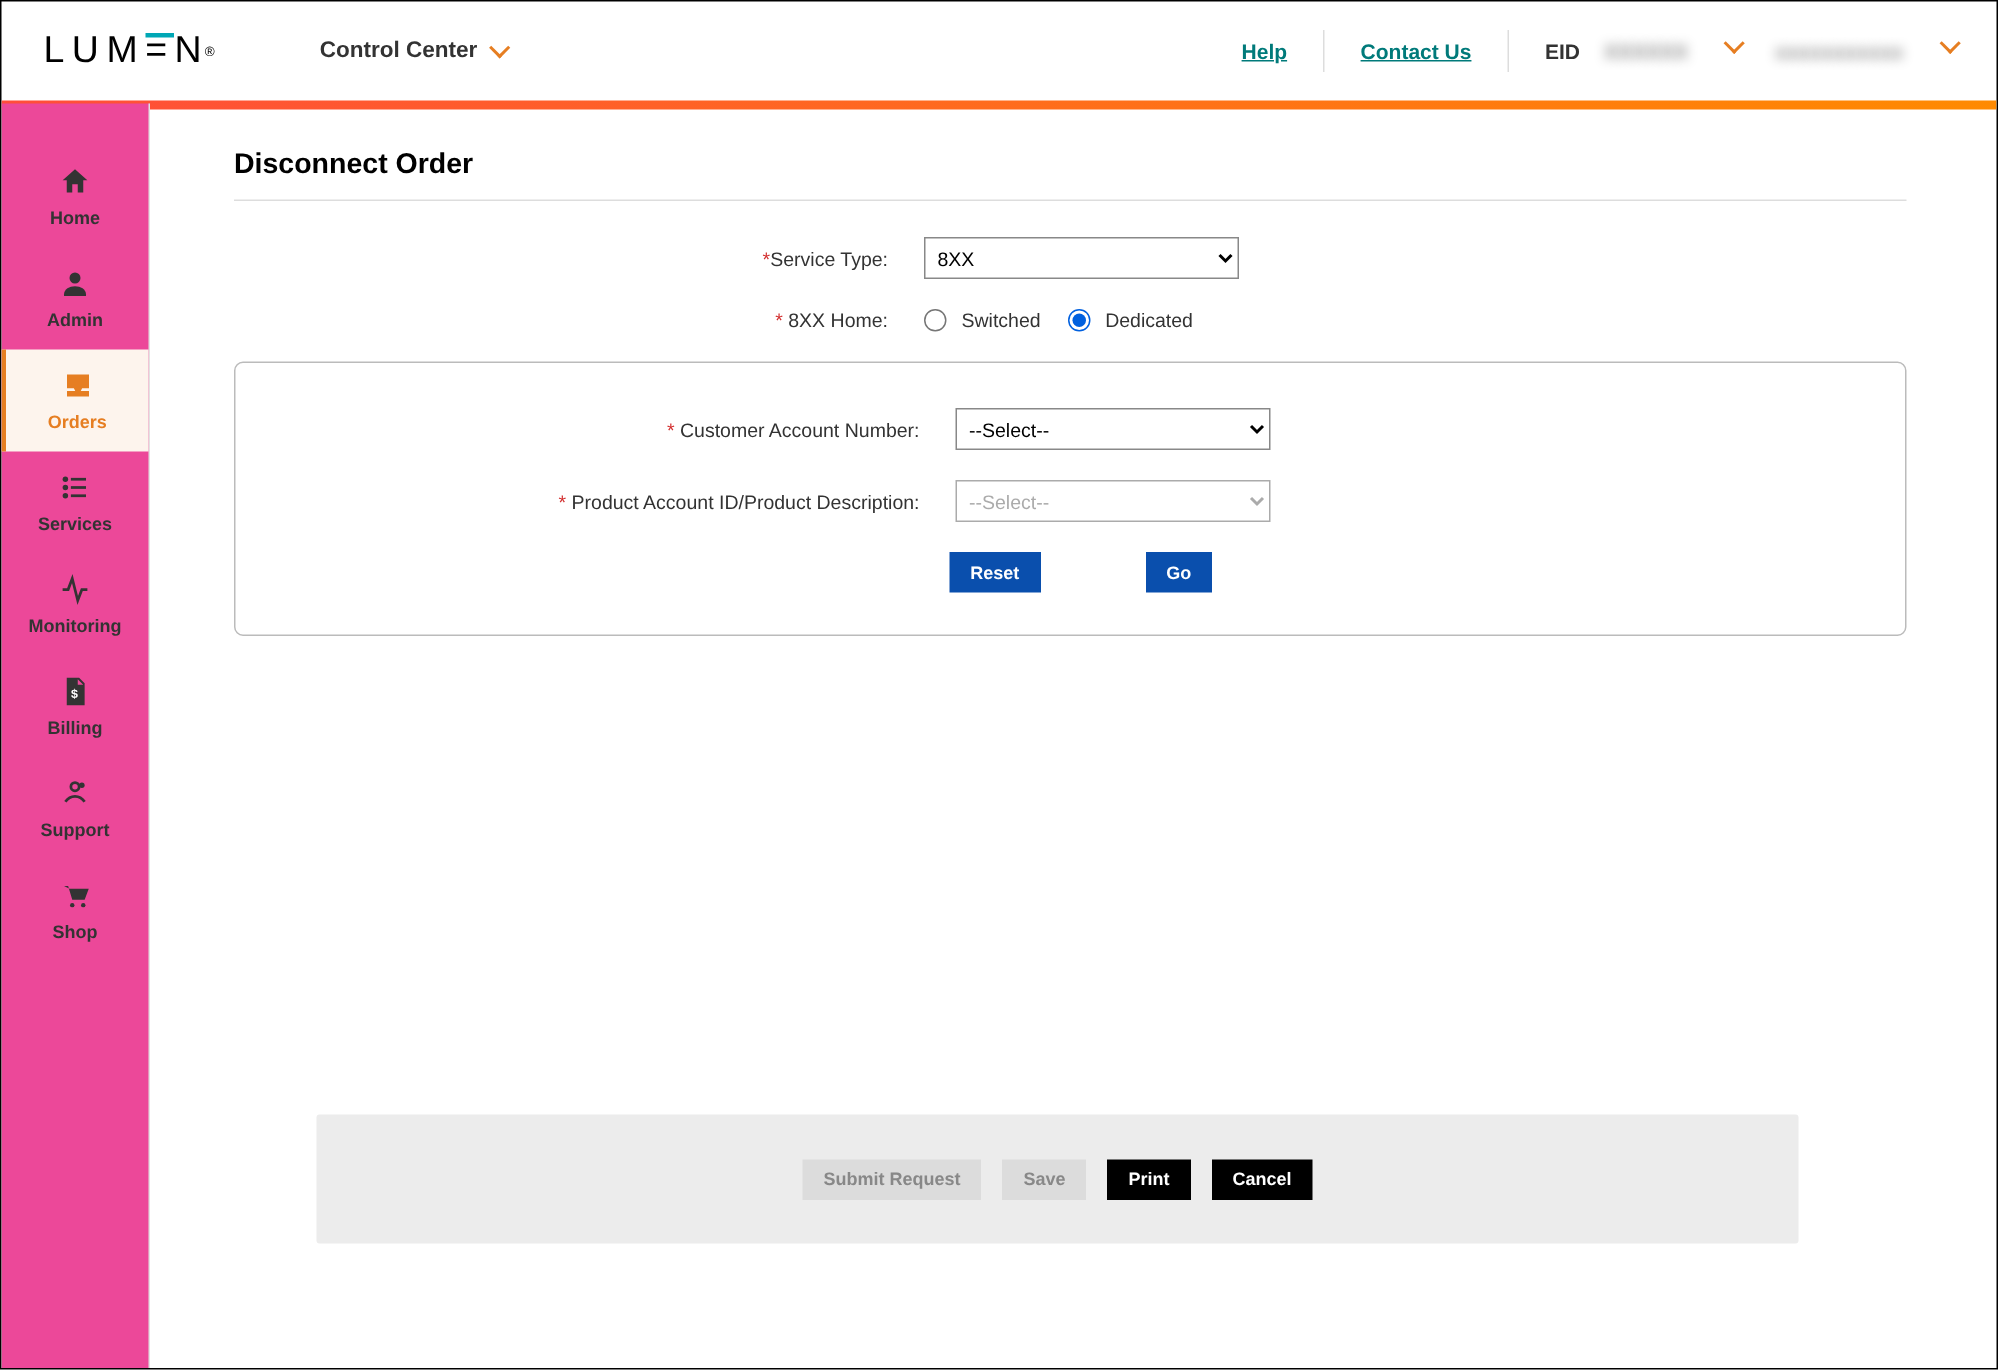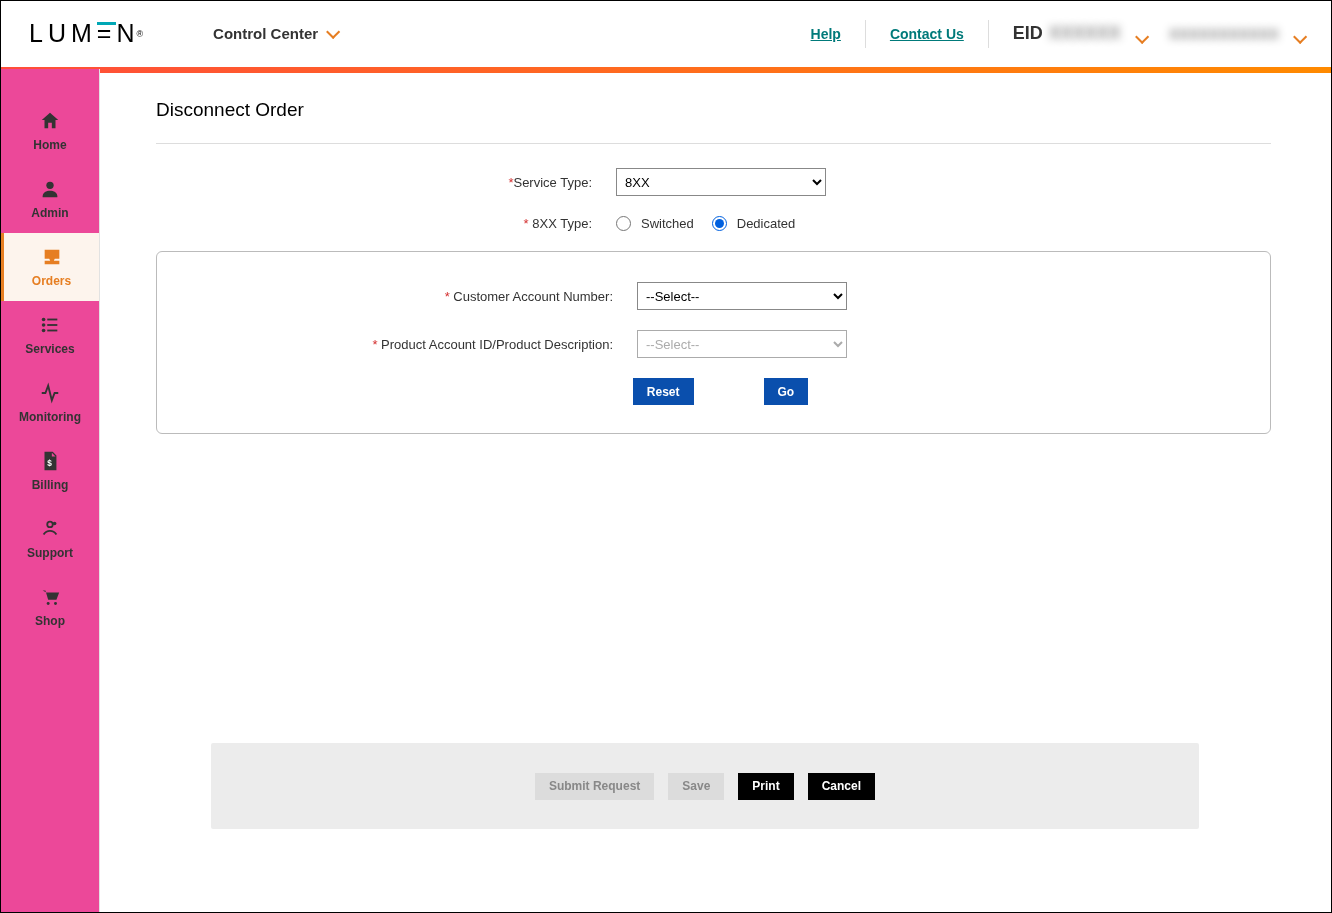--- a/index.html
+++ b/index.html
@@ -69,21 +69,21 @@
     gap: 24px;
     font-size: 14px;
   }
   .link-teal {
     color: #007a7a;
     font-weight: 700;
     text-decoration: underline;
     cursor: pointer;
   }
   .vdiv { width:1px; height:28px; background:#ddd; }
-  .eid-group { display:flex; align-items:flex-end; gap:6px; font-weight:700; font-size:18px;}
+  .eid-group { display:flex; align-items:flex-start; gap:16px; font-weight:700; font-size:14px;}
   .blur {
     color: transparent;
     text-shadow: 0 0 8px rgba(0,0,0,0.45);
     user-select: none;
   }
   
   .orange-bar {
     height: 6px;
     background: linear-gradient(90deg, #ff4d3a 0%, #ff8a00 100%);
   }
@@ -120,21 +120,21 @@
   
   .main {
     position:absolute;
     top:68px;
     left:95px;
     right:0;
     bottom:0;
     padding: 30px 60px 0 60px;
     overflow:auto;
   }
-  .page-title { font-size:19px; font-weight:400; color:#000; margin-bottom: 22px; }
+  .page-title { font-size:19px; font-weight:700; color:#000; margin-bottom: 12px; }
   .hr { border:none; border-top:1px solid #ddd; margin-bottom:24px; }
   .form-row {
     display:flex;
     align-items:center;
     margin-bottom:20px;
   }
   .form-label {
     width: 460px;
     text-align:right;
     padding-right:24px;
@@ -316,21 +316,21 @@
     </div>
     <div class="form-control">
       <select class="sel">
         <option>8XX</option>
       </select>
     </div>
   </div>
 
   <div class="form-row">
     <div class="form-label">
-      <span class="req">* </span><span>8XX Type:</span>
+      <span class="req">* </span><span>8XX Home:</span>
     </div>
     <div class="form-control radio-group">
       <input type="radio" name="xtype" style="">
       <label>Switched</label>
       <input type="radio" name="xtype" checked="" style="">
       <label>Dedicated</label>
     </div>
   </div>
 
   <div class="fieldset">

